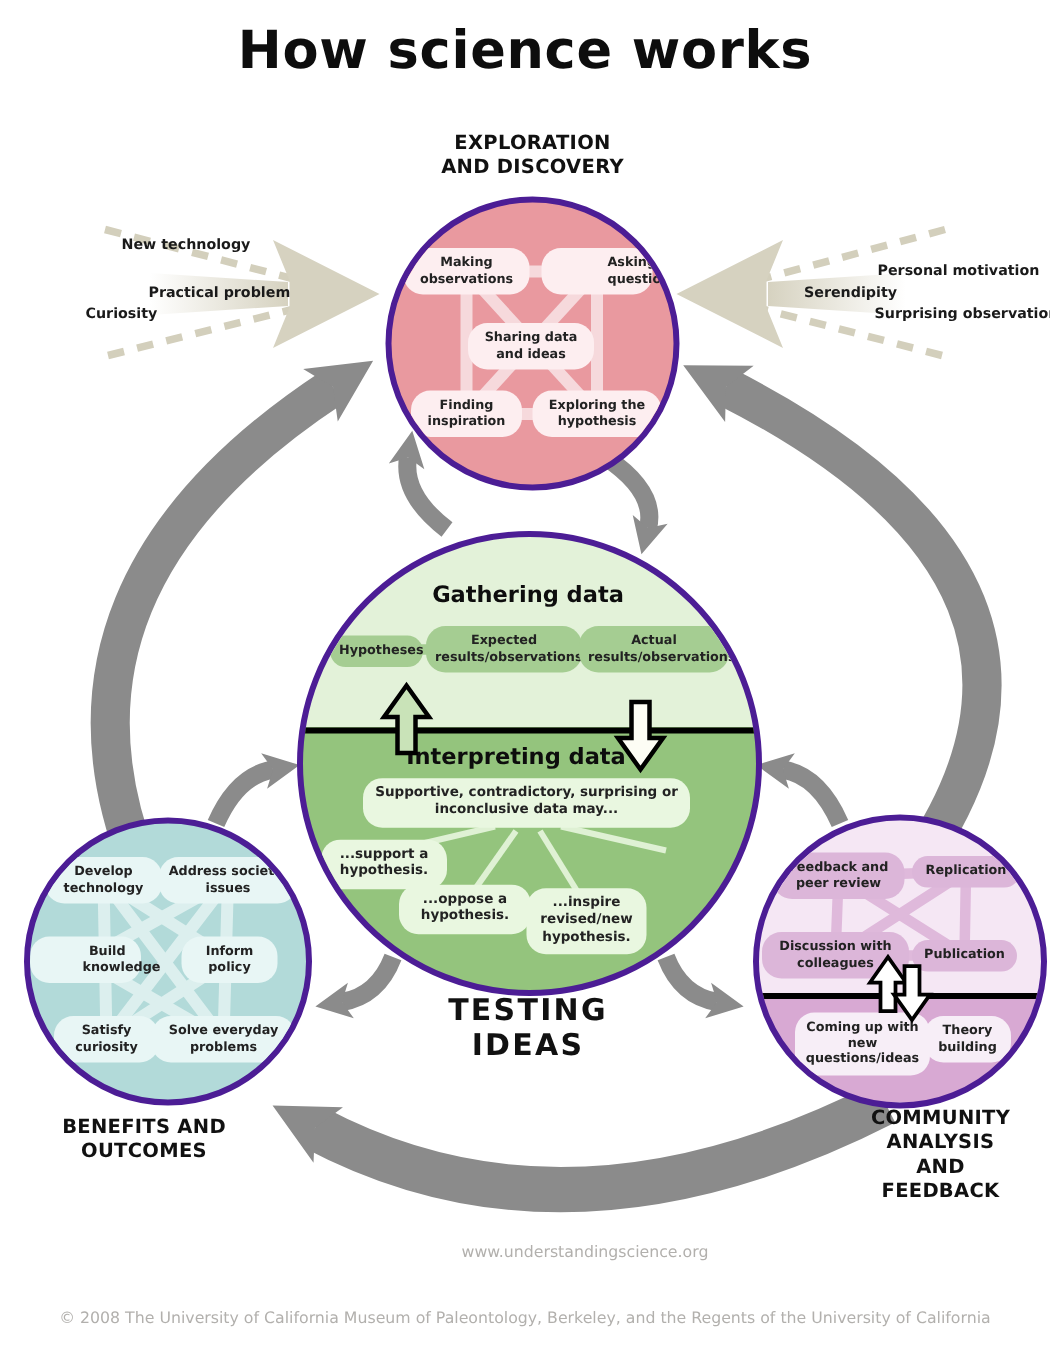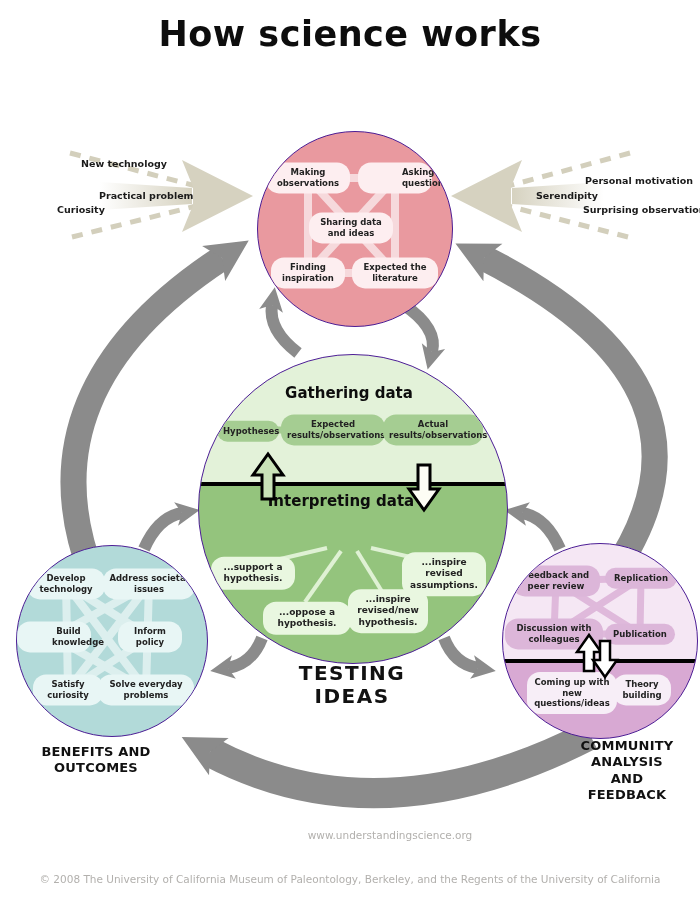--- a/index.html
+++ b/index.html
@@ -12,21 +12,21 @@
   .arrows { position:absolute; left:0; top:0; z-index:1; }
 
   .big-label { position:absolute; transform:translateX(-50%); text-align:center;
     font-weight:bold; font-size:13px; line-height:1.25; color:#111;
     white-space:pre-line; z-index:3; letter-spacing:.2px; }
   .testing-label { font-size:20px; letter-spacing:1.5px; line-height:1.15; }
 
   .in-label { position:absolute; font-size:9.5px; font-weight:bold; color:#1a1a1a;
     z-index:2; white-space:nowrap; }
 
-  .circle { position:absolute; border-radius:50%; border:1px solid #4c1d95;
+  .circle { position:absolute; border-radius:50%; border:4px solid #4c1d95;
     box-sizing:border-box; overflow:hidden; z-index:2; }
   .circle svg { position:absolute; left:0; top:0; }
 
   .c-exploration { left:257px; top:131px; width:196px; height:196px; background:#e9999f; }
   .c-testing     { left:198px; top:354px; width:310px; height:310px;
                    background:linear-gradient(#e3f2d9 0 127px, #94c47d 127px); }
   .c-benefits    { left:16px;  top:545px; width:192px; height:192px; background:#b2dad9; }
   .c-community   { left:502px; top:543px; width:196px; height:196px;
                    background:linear-gradient(#f5e7f4 0 115px, #d8a9d3 115px); }
 
@@ -95,20 +95,22 @@
     <path d="M560,549 Q546,517 522,513" fill="none" stroke="#8b8b8b" stroke-width="12" marker-end="url(#mSmall)"></path>
   </svg>
 
   <span class="in-label" style="left:46px;top:158px;margin-left:35px;">New technology</span>
   <span class="in-label" style="left:99px;top:190px;">Practical problem</span>
   <span class="in-label" style="left:57px;top:204px;">Curiosity</span>
   <span class="in-label" style="left:585px;top:175px;">Personal motivation</span>
   <span class="in-label" style="left:536px;top:190px;">Serendipity</span>
   <span class="in-label" style="left:583px;top:204px;">Surprising observation</span>
 
+  <div class="big-label" style="left:355px;top:88px;">EXPLORATION
+AND DISCOVERY</div>
   <div class="big-label testing-label" style="left:352px;top:662px;">TESTING
 IDEAS</div>
   <div class="big-label" style="left:96px;top:744px;">BENEFITS AND
 OUTCOMES</div>
   <div class="big-label" style="left:627px;top:738px;">COMMUNITY
 ANALYSIS AND
 FEEDBACK</div>
 
   <div class="circle c-exploration">
     <svg width="186" height="186">
@@ -118,21 +120,21 @@
         <line x1="137" y1="46" x2="137" y2="141"></line>
         <line x1="50" y1="141" x2="137" y2="141"></line>
         <line x1="50" y1="46" x2="137" y2="141"></line>
         <line x1="137" y1="46" x2="50" y2="141"></line>
       </g>
     </svg>
     <div class="node n-pink" style="left:50px;top:46px;width:84px;">Making observations</div>
     <div class="node n-pink" style="left:137px;top:46px;width:74px;padding-left:44px;">Asking questions</div>
     <div class="node n-pink" style="left:93px;top:96px;width:84px;">Sharing data and ideas</div>
     <div class="node n-pink" style="left:50px;top:141px;width:74px;">Finding inspiration</div>
-    <div class="node n-pink" style="left:137px;top:141px;width:86px;">Expected the literature</div>
+    <div class="node n-pink" style="left:137px;top:141px;width:86px;">Exploring the hypothesis</div>
   </div>
 
   <div class="circle c-testing">
     <svg width="300" height="300">
       <line x1="50" y1="75" x2="232" y2="75" stroke="#a5cd92" stroke-width="7"></line>
       <g stroke="#dff1d4" stroke-width="4">
         <line x1="128" y1="193" x2="60" y2="209"></line>
         <line x1="142" y1="196" x2="106" y2="247"></line>
         <line x1="158" y1="196" x2="187" y2="243"></line>
         <line x1="172" y1="193" x2="242" y2="209"></line>
@@ -140,24 +142,24 @@
     </svg>
     <div class="divider" style="top:127px;"></div>
 
     <div class="sec-title" style="left:150px;top:38px;">Gathering data</div>
     <div class="sec-title" style="left:142px;top:146px;">Interpreting data</div>
 
     <div class="node n-gmid" style="left:49px;top:76px;width:62px;text-align:right;">Hypotheses</div>
     <div class="node n-gmid" style="left:134px;top:75px;width:104px;">Expected results/observations</div>
     <div class="node n-gmid" style="left:234px;top:75px;width:100px;">Actual results/observations</div>
 
+    <div class="node n-glight" style="left:149px;top:177px;width:218px;">Supportive, contradictory, surprising or inconclusive data may...</div>
     <div class="node n-glight" style="left:54px;top:218px;width:84px;">...support a hypothesis.</div>
-    <div class="node n-glight" style="left:108px;top:263px;width:88px;">...oppose a hypothesis.</div>
+    <div class="node n-glight" style="left:108px;top:248px;width:88px;">...oppose a hypothesis.</div>
     <div class="node n-glight" style="left:189px;top:256px;width:80px;">...inspire revised/new hypothesis.</div>
-    <div class="node n-glight" style="left:245px;top:219px;width:84px;">...inspire revised assumptions.</div>
 
     <svg width="300" height="300" style="z-index:3;">
       <path d="M63,144 L63,120 L54,120 L69,99 L84,120 L75,120 L75,144 Z" fill="#c9e3b8" stroke="#000" stroke-width="3"></path>
       <path d="M219,110 L219,134 L210,134 L225,155 L240,134 L231,134 L231,110 Z" fill="#fdfdf5" stroke="#000" stroke-width="3"></path>
     </svg>
   </div>
 
   <div class="circle c-benefits">
     <svg width="182" height="182">
       <g stroke="#dcefee" stroke-width="8" stroke-linecap="round">

